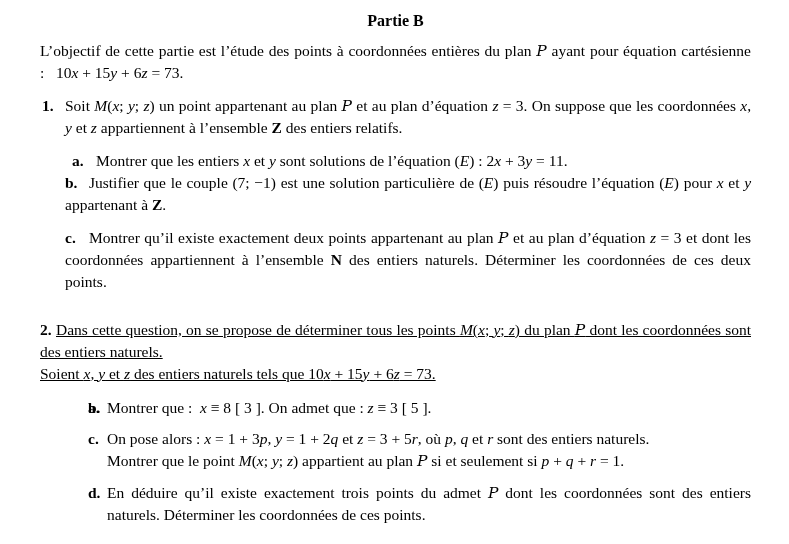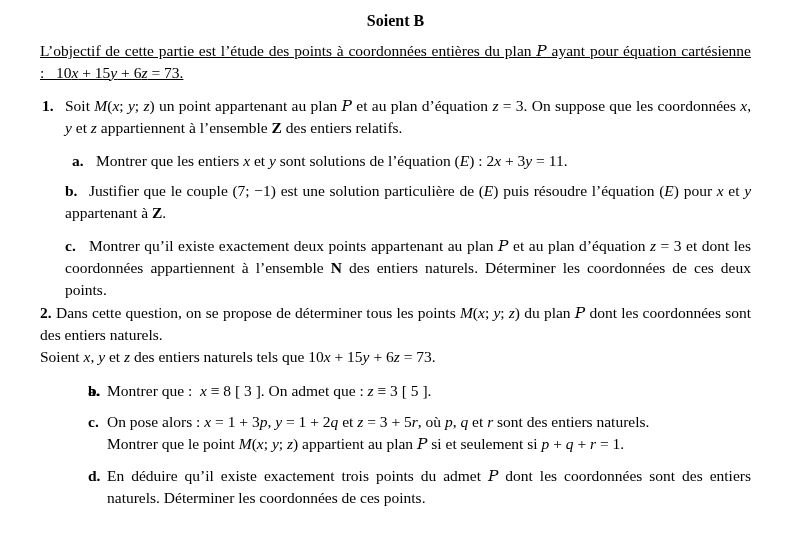--- a/index.html
+++ b/index.html
@@ -15,35 +15,35 @@
     padding: 0 38px 0 40px;
     overflow: hidden;
   }
   .title {
     text-align: center;
     font-weight: bold;
     font-size: 16px;
     margin-top: 10px;
   }
   .para { text-align: justify; }
-  .intro { margin-top: 8px; text-decoration: underline; }
+  .intro { margin-top: 8px; }
 
   
   .q1 { position: relative; margin-left: 25px; margin-top: 11px; }
   .q1 > .num { position: absolute; left: -23px; top: 0; font-weight: bold; }
 
   
   .q1sub { margin-left: 25px; }
   .q1sub > .ltr { font-weight: bold; display: inline-block; width: 24px; }
   .mt-a { margin-top: 11px; margin-left: 32px; }
-  .mt-b { margin-top: 8px; }
+  .mt-b { }
   .mt-c { margin-top: 11px; }
 
   
-  .q2 { margin-top: 1px; }
+  .q2 { margin-top: 26px; text-decoration: underline; }
   .q2 .num { font-weight: bold; display: inline-block; width: 16px; }
 
   
   .q2sub { position: relative; margin-left: 48px; padding-left: 19px; }
   .q2sub > .ltr { position: absolute; left: 0; top: 0; font-weight: bold; }
   .mt2-a { margin-top: 12px; }
   .mt2-b { margin-top: 0; }
   .mt2-c { margin-top: 9px; }
   .mt2-d { margin-top: 10px; }
 
@@ -51,21 +51,21 @@
   .sg-i { font-style: italic; }
   .sg-b { font-weight: bold; }
   .sg-cal {
     font-style: italic;
     font-family: "DejaVu Serif", serif;
   }
 </style>
 </head>
 <body>
 
-<div class="title">Soient B</div>
+<div class="title">Partie B</div>
 
 <div class="para intro"><span class="sg-n">L’objectif de cette partie est l’étude des points à coordonnées entières du plan </span><span class="sg-cal">P</span><span class="sg-n"> ayant pour équation cartésienne :&nbsp;&nbsp; 10</span><span class="sg-i">x</span><span class="sg-n"> + 15</span><span class="sg-i">y</span><span class="sg-n"> + 6</span><span class="sg-i">z</span><span class="sg-n"> = 73.</span></div>
 
 <div class="para q1">
   <span class="num">1.</span><span><span class="sg-n">Soit </span><span class="sg-i">M</span><span class="sg-n">(</span><span class="sg-i">x</span><span class="sg-n">; </span><span class="sg-i">y</span><span class="sg-n">; </span><span class="sg-i">z</span><span class="sg-n">) un point appartenant au plan </span><span class="sg-cal">P</span><span class="sg-n"> et au plan d’équation </span><span class="sg-i">z</span><span class="sg-n"> = 3. On suppose que les coordonnées </span><span class="sg-i">x</span><span class="sg-n">, </span><span class="sg-i">y</span><span class="sg-n"> et </span><span class="sg-i">z</span><span class="sg-n"> appartiennent à l’ensemble </span><span class="sg-b">Z</span><span class="sg-n"> des entiers relatifs.</span></span>
 </div>
 
 <div class="para q1sub mt-a">
   <span class="ltr">a.</span><span><span class="sg-n">Montrer que les entiers </span><span class="sg-i">x</span><span class="sg-n"> et </span><span class="sg-i">y</span><span class="sg-n"> sont solutions de l’équation (</span><span class="sg-i">E</span><span class="sg-n">) : 2</span><span class="sg-i">x</span><span class="sg-n"> + 3</span><span class="sg-i">y</span><span class="sg-n"> = 11.</span></span>
 </div>

